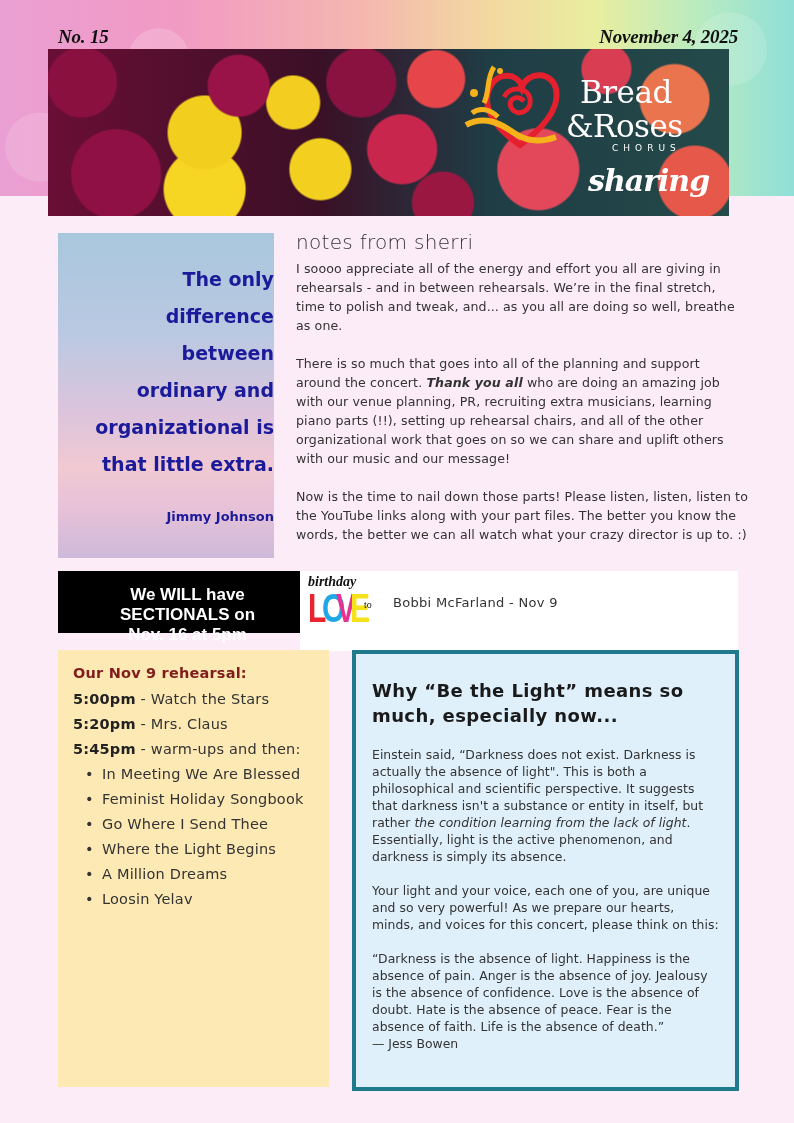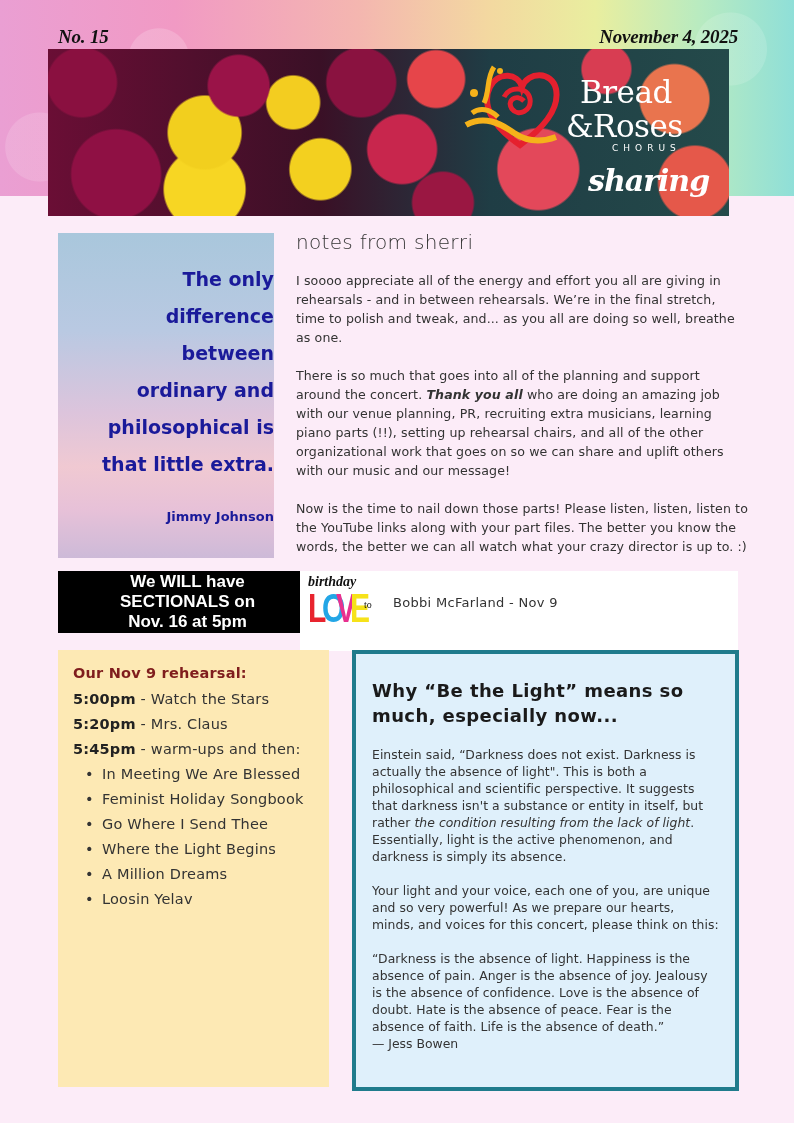--- a/index.html
+++ b/index.html
@@ -90,29 +90,29 @@
   
   .notes { position: absolute; left: 296px; top: 229px; width: 452px; }
   .notes-title {
     font-family: "DejaVu Sans", sans-serif; font-weight: 200;
     font-size: 20px; color: #333; letter-spacing: 0.3px; line-height: 26px;
   }
   .notes p {
     font-size: 12.6px; line-height: 19px; color: #333; letter-spacing: 0.1px;
     margin-bottom: 19px;
   }
-  .notes p:first-of-type { margin-top: 16px; }
+  .notes p:first-of-type { margin-top: 4px; }
   .notes b { font-style: italic; }
 
   
   .sectionals {
     position: absolute; left: 58px; top: 571px; width: 259px; height: 62px;
     background: #000; color: #fff; text-align: center;
     font-family: "Liberation Sans", sans-serif; font-weight: bold;
-    font-size: 17px; line-height: 20px; padding-top: 1px;
+    font-size: 17px; line-height: 20px; padding-top: 14px;
   }
 
   
   .birthday {
     position: absolute; left: 300px; top: 571px; width: 438px; height: 80px;
     background: #fff;
   }
   .bday-logo { position: absolute; left: 8px; top: 4px; width: 70px; height: 56px; }
   .bday-word {
     position: absolute; left: 0; top: 0;
@@ -186,21 +186,21 @@
     <div class="logo-sharing">sharing</div>
   </div>
 </div>
 
 <div class="quote-card">
   <div class="quote-text">
     <div>The only</div>
     <div>difference</div>
     <div>between</div>
     <div>ordinary and</div>
-    <div>philosophical is</div>
+    <div>organizational is</div>
     <div>that little extra.</div>
   </div>
   <div class="quote-author">Jimmy Johnson</div>
 </div>
 
 <div class="notes">
   <div class="notes-title">notes from sherri</div>
   <p>I soooo appreciate all of the energy and effort you all are giving in rehearsals - and in between rehearsals. We’re in the final stretch, time to polish and tweak, and... as you all are doing so well, breathe as one.</p>
   <p><span>There is so much that goes into all of the planning and support around the concert. </span><b>Thank you all</b><span> who are doing an amazing job with our venue planning, PR, recruiting extra musicians, learning piano parts (!!), setting up rehearsal chairs, and all of the other organizational work that goes on so we can share and uplift others with our music and our message!</span></p>
   <p>Now is the time to nail down those parts! Please listen, listen, listen to the YouTube links along with your part files. The better you know the words, the better we can all watch what your crazy director is up to. :)</p>
@@ -236,17 +236,17 @@
     <li>Feminist Holiday Songbook</li>
     <li>Go Where I Send Thee</li>
     <li>Where the Light Begins</li>
     <li>A Million Dreams</li>
     <li>Loosin Yelav</li>
   </ul>
 </div>
 
 <div class="light-box">
   <div class="light-title">Why “Be the Light” means so much, especially now...</div>
-  <p><span>Einstein said, “Darkness does not exist. Darkness is actually the absence of light". This is both a philosophical and scientific perspective. It suggests that darkness isn't a substance or entity in itself, but rather </span><i>the condition resulting from the lack of light</i><span>. Essentially, light is the active phenomenon, and darkness is simply its absence.</span></p>
+  <p><span>Einstein said, “Darkness does not exist. Darkness is actually the absence of light". This is both a philosophical and scientific perspective. It suggests that darkness isn't a substance or entity in itself, but rather </span><i>the condition learning from the lack of light</i><span>. Essentially, light is the active phenomenon, and darkness is simply its absence.</span></p>
   <p>Your light and your voice, each one of you, are unique and so very powerful! As we prepare our hearts, minds, and voices for this concert, please think on this:</p>
   <p class="quote">“Darkness is the absence of light. Happiness is the absence of pain. Anger is the absence of joy. Jealousy is the absence of confidence. Love is the absence of doubt. Hate is the absence of peace. Fear is the absence of faith. Life is the absence of death.”</p>
   <div class="light-sig">— Jess Bowen</div>
 </div>
 
 </body></html>

